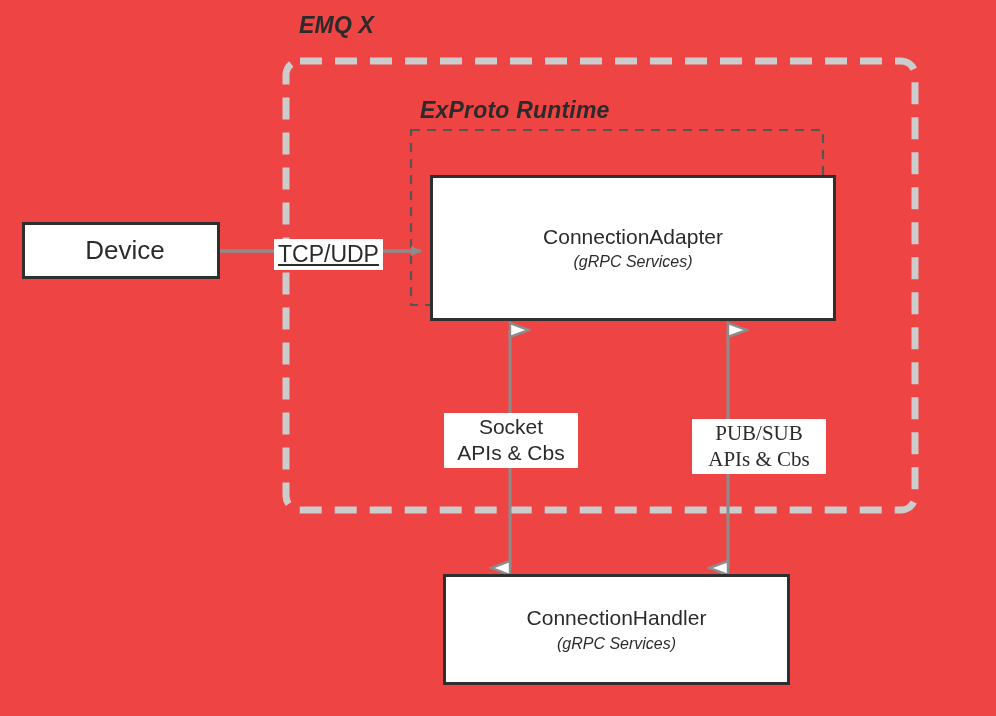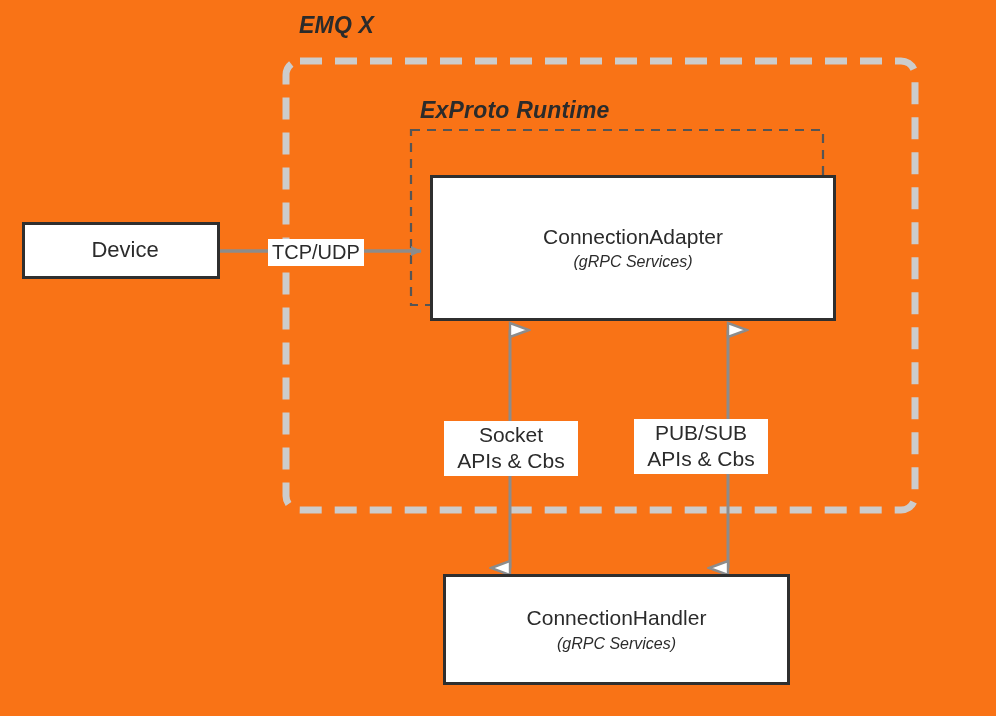--- a/index.html
+++ b/index.html
@@ -8,21 +8,21 @@
     padding: 0;
     background: #ffffff;
   }
   body {
     font-family: "Liberation Sans", "DejaVu Sans", sans-serif;
   }
   #canvas {
     position: relative;
     width: 996px;
     height: 716px;
-    background: #f97316;
+    background: #ef4444;
     overflow: hidden;
   }
   svg.layer {
     position: absolute;
     left: 0;
     top: 0;
     width: 996px;
     height: 716px;
   }
   .group-label {
@@ -54,21 +54,21 @@
     justify-content: center;
     color: #2b2b2b;
   }
   #device-box {
     left: 22px;
     top: 222px;
     width: 198px;
     height: 57px;
   }
   #device-box .node-title {
-    font-size: 22px;
+    font-size: 26px;
     margin-left: 8px;
   }
   #adapter-box {
     left: 430px;
     top: 175px;
     width: 406px;
     height: 146px;
   }
   #handler-box {
     left: 443px;
@@ -92,34 +92,35 @@
     background: #ffffff;
     color: #2b2b2b;
     font-size: 21px;
     line-height: 1.25;
     text-align: center;
     white-space: pre-line;
     padding: 1px 4px;
     box-sizing: border-box;
   }
   #tcpudp-label {
-    left: 268px;
+    left: 274px;
     top: 239px;
-    font-size: 20px;
+    font-size: 23px;
+    text-decoration: underline;
   }
   #socket-label {
     left: 444px;
     top: 413px;
     width: 134px;
-    margin-top: 8px;
   }
   #pubsub-label {
-    left: 634px;
+    left: 692px;
     top: 419px;
     width: 134px;
+    font-family: Liberation Serif, serif;
   }
 </style>
 </head>
 <body>
 
 <div id="canvas">
 
   <svg class="layer" viewBox="0 0 996 716">
     <defs>
       <marker id="arrow-filled-right" markerWidth="12" markerHeight="12" refX="10" refY="5" orient="auto" markerUnits="userSpaceOnUse">

